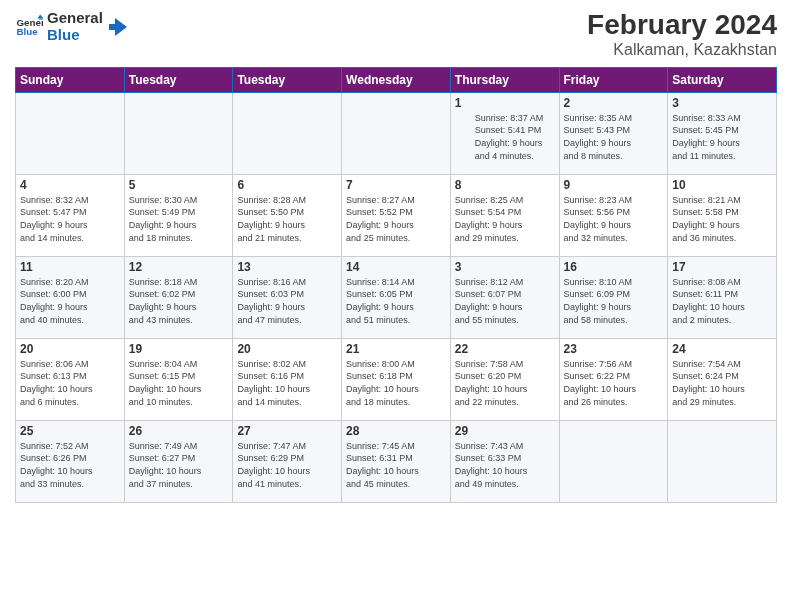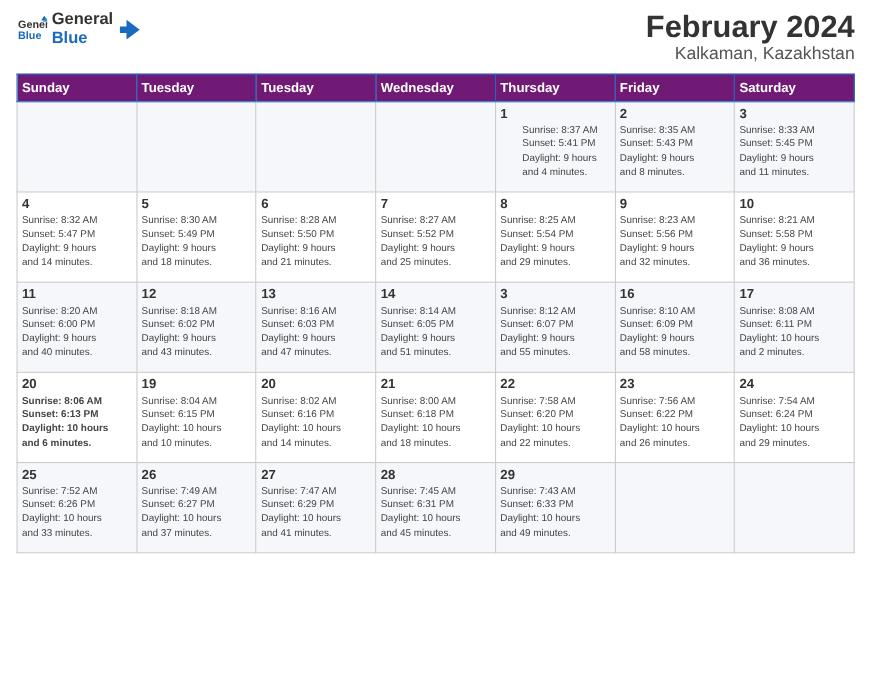--- a/index.html
+++ b/index.html
@@ -253,21 +253,21 @@
             <span class="day-number">17</span>
             <div class="day-info" style="white-space: pre-line;">Sunrise: 8:08 AM
 Sunset: 6:11 PM
 Daylight: 10 hours
 and 2 minutes.</div>
           </td>
         </tr>
         <tr>
           <td>
             <span class="day-number">20</span>
-            <div class="day-info" style="white-space: pre-line; font-weight: bold;">Sunrise: 8:06 AM
+            <div class="day-info" style="white-space: pre-line;">Sunrise: 8:06 AM
 Sunset: 6:13 PM
 Daylight: 10 hours
 and 6 minutes.</div>
           </td>
           <td>
             <span class="day-number">19</span>
             <div class="day-info" style="white-space: pre-line;">Sunrise: 8:04 AM
 Sunset: 6:15 PM
 Daylight: 10 hours
 and 10 minutes.</div>

